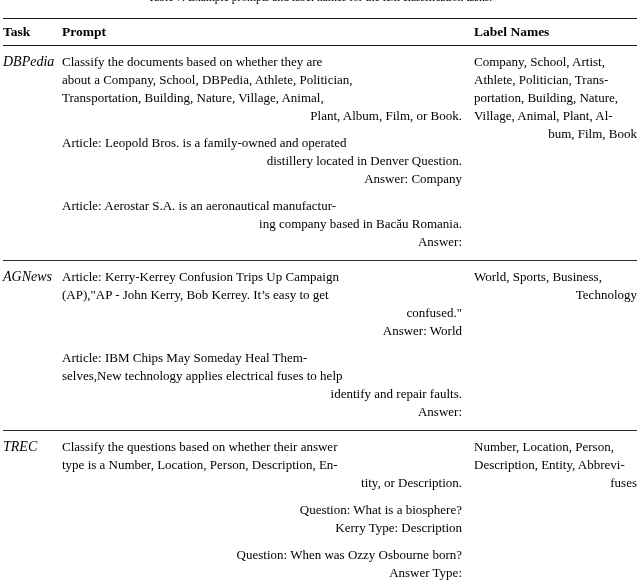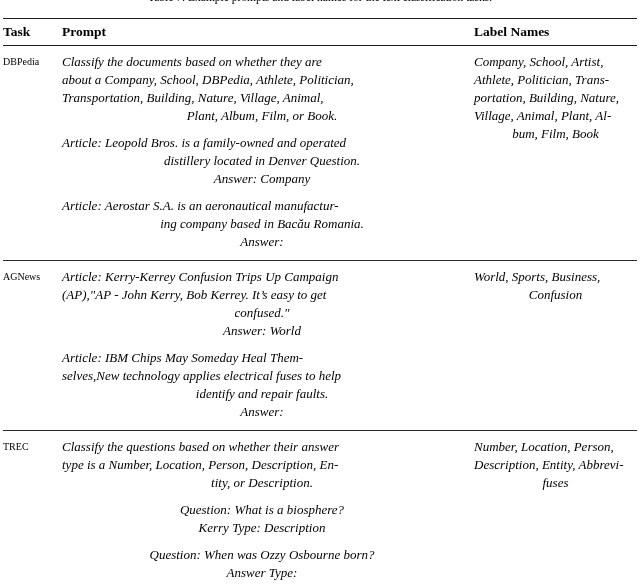--- a/index.html
+++ b/index.html
@@ -73,43 +73,43 @@
   col.c-label { width: 163px; }
 
   .hdr {
     font-weight: bold;
     font-size: 13.5px;
     line-height: 26px;
     height: 26px;
   }
 
   .task-cell {
-    font-size: 10px;
+    font-size: 14px;
     line-height: 18px;
     white-space: nowrap;
+    font-style: italic;
   }
   .pad-top { padding-top: 7px !important; }
   .pad-bot { padding-bottom: 9px !important; }
 
   .prompt-cell, .label-cell {
     font-size: 13px;
     line-height: 18px;
     text-align: justify;
     text-justify: inter-word;
     hyphens: manual;
-    font-style: italic;
   }
   .prompt-cell p, .label-cell p {
     margin: 0;
   }
   .prompt-cell p + p {
     margin-top: 9px;
   }
   
-  .noj { text-align: center; }
+  .noj { text-align: right; }
 
   .blk { display: block; }
 </style>
 </head>
 <body>
 
 <div class="page">
 
   <div class="caption-sliver">Table 7: Example prompts and label names for the text classification tasks.</div>
 
@@ -207,21 +207,21 @@
               <span class="blk">Article: IBM Chips May Someday Heal Them-</span>
               <span class="blk">selves,New technology applies electrical fuses to help</span>
               <span class="blk noj">identify and repair faults.</span>
               <span class="blk noj">Answer:</span>
             </p>
           </td>
           <td></td>
           <td class="label-cell pad-top pad-bot">
             <p>
               <span class="blk">World, Sports, Business,</span>
-              <span class="blk noj">Confusion</span>
+              <span class="blk noj">Technology</span>
             </p>
           </td>
         </tr>
       </tbody>
     </table>
 
     <div class="rule-thin"></div>
 
     <table class="tbl">
       <colgroup>

